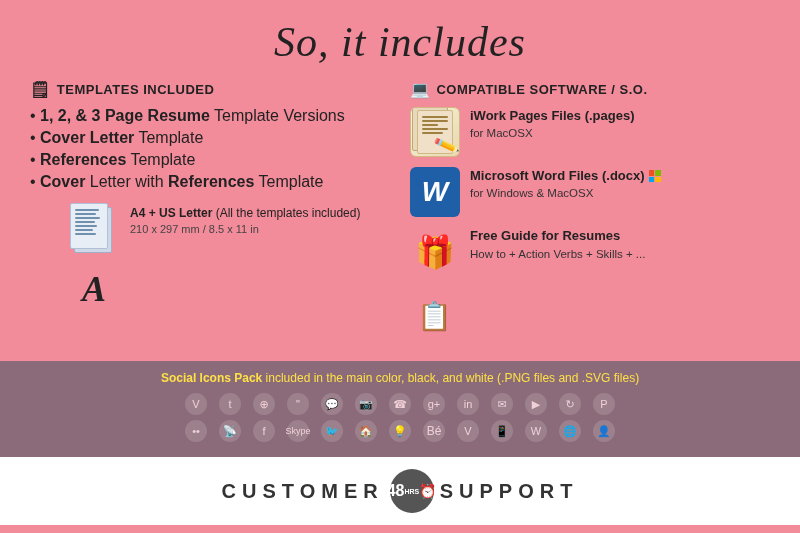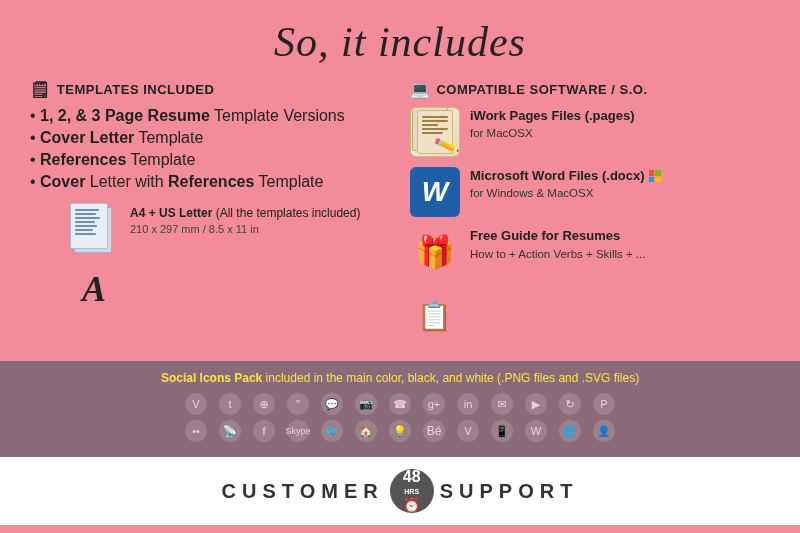--- a/index.html
+++ b/index.html
@@ -224,23 +224,23 @@
       font-weight: bold;
       letter-spacing: 6px;
       color: #333;
     }
     .cs-badge {
       width: 44px;
       height: 44px;
       background: #555;
       border-radius: 50%;
       display: flex;
-      flex-direction: column;
-      align-items: center;
-      justify-content: space-between;
+      flex-direction: row;
+      align-items: center;
+      justify-content: center;
       color: white;
       font-size: 8px;
       font-weight: bold;
       letter-spacing: 0;
     }
     .cs-badge .num {
       font-size: 16px;
       font-weight: bold;
       line-height: 1;
     }

